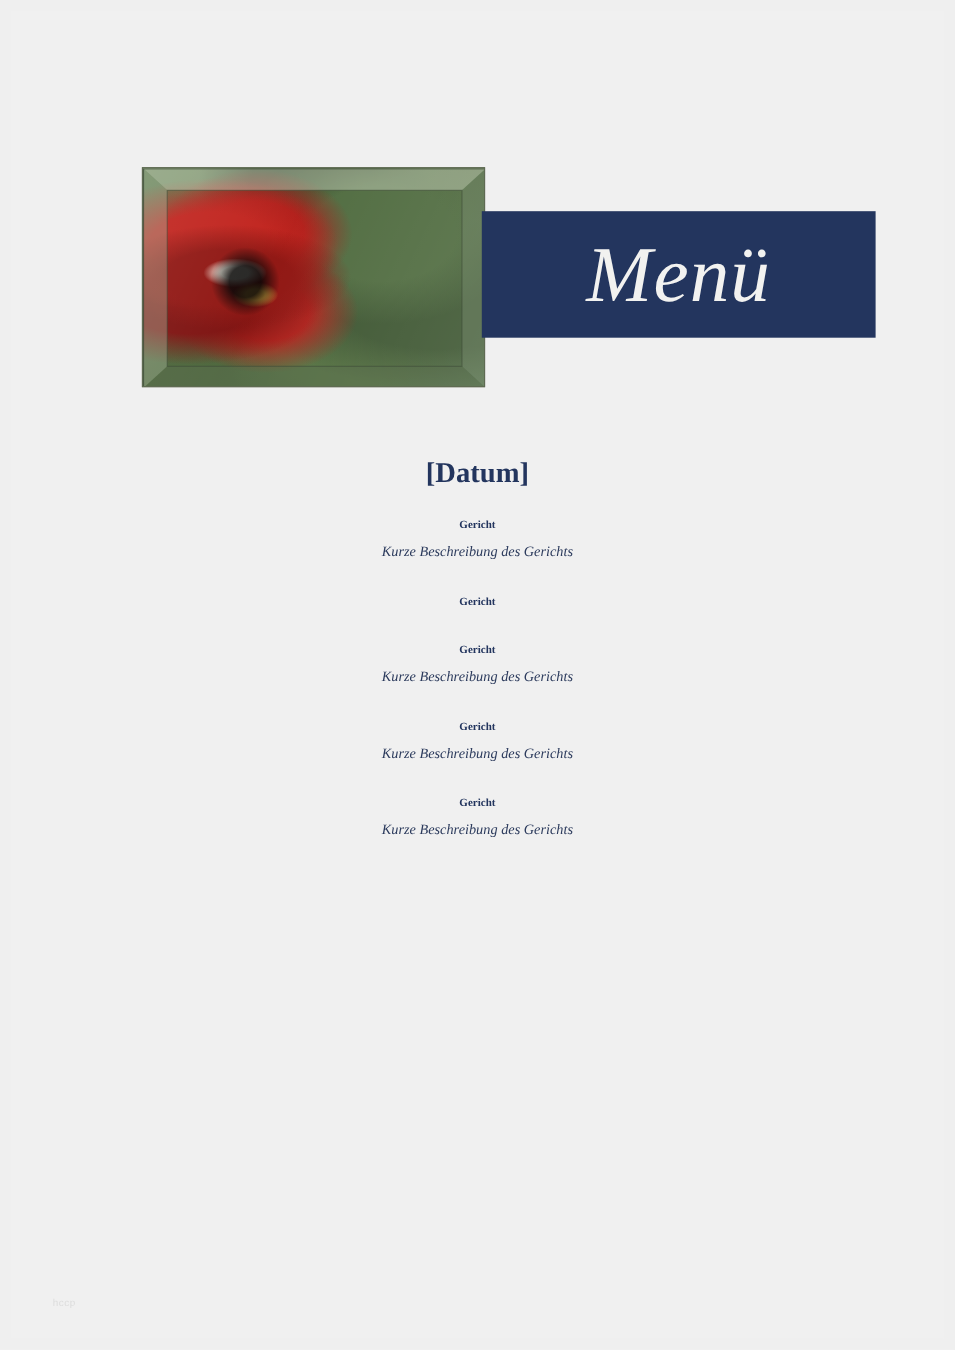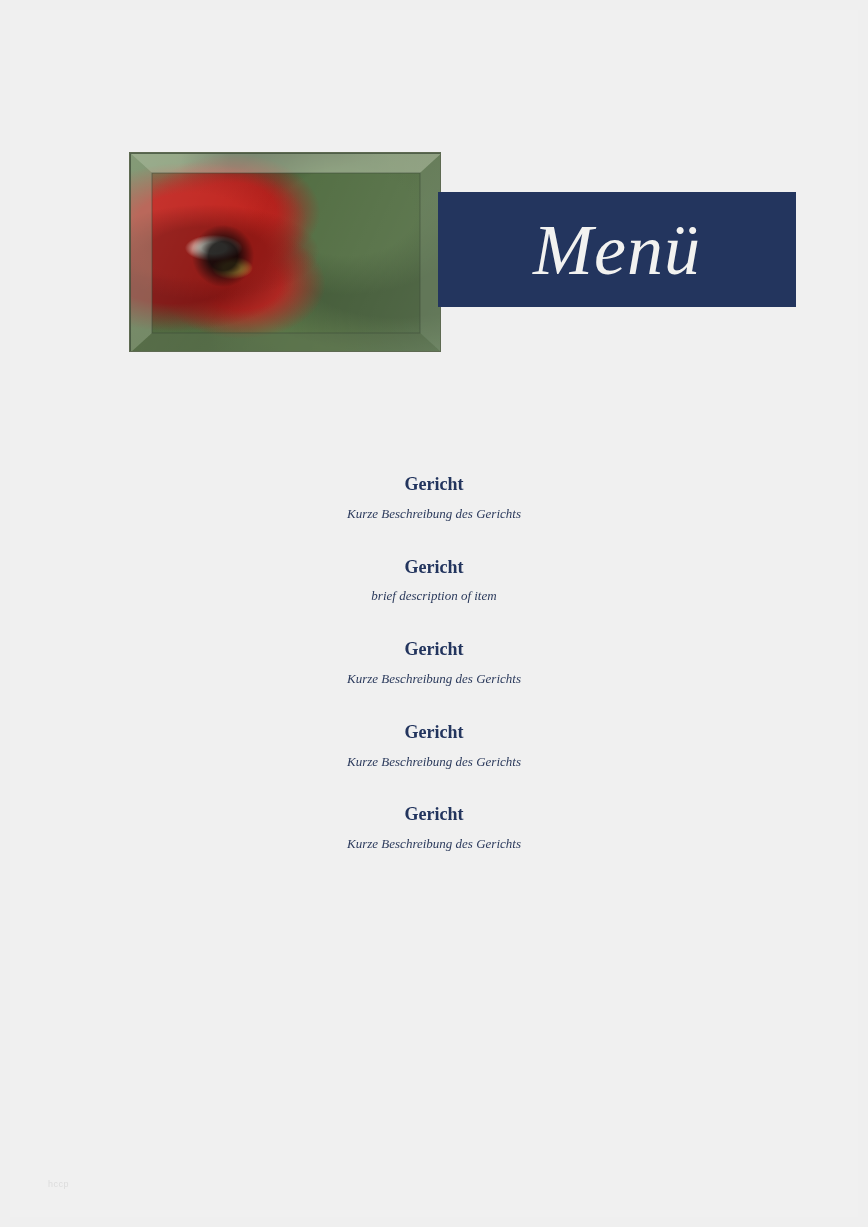--- a/index.html
+++ b/index.html
@@ -115,21 +115,21 @@
     top: 460px;
     text-align: center;
   }
   .menu-item {
     margin-bottom: 28px;
   }
   .item-name {
     color: #23355e;
     font-family: "Liberation Serif", serif;
     font-weight: bold;
-    font-size: 18px;
+    font-size: 10px;
     line-height: 1.6;
   }
   .item-desc {
     color: #2b3a5c;
     font-family: "Liberation Serif", serif;
     font-style: italic;
     font-size: 13px;
     line-height: 1.6;
     margin-top: 5px;
   }
@@ -161,29 +161,29 @@
           <polygon points="0,200 0,0 22,20 22,180" fill="rgba(170,185,160,0.40)"></polygon>
           <rect x="22" y="20" width="268" height="160" fill="none" stroke="rgba(60,75,55,0.55)" stroke-width="1"></rect>
           <rect x="0.5" y="0.5" width="311" height="199" fill="none" stroke="rgba(60,75,55,0.75)" stroke-width="1"></rect>
         </svg>
       </div>
     </div>
 
     <div class="header-band"></div>
     <div class="header-title">Menü</div>
 
+    <div class="menu-date">[Datum]</div>
 
     <div class="menu-list">
       <div class="menu-item">
         <div class="item-name">Gericht</div>
         <div class="item-desc">Kurze Beschreibung des Gerichts</div>
       </div>
       <div class="menu-item">
         <div class="item-name">Gericht</div>
-        <div class="item-desc">brief description of item</div>
       </div>
       <div class="menu-item">
         <div class="item-name">Gericht</div>
         <div class="item-desc">Kurze Beschreibung des Gerichts</div>
       </div>
       <div class="menu-item">
         <div class="item-name">Gericht</div>
         <div class="item-desc">Kurze Beschreibung des Gerichts</div>
       </div>
       <div class="menu-item">

